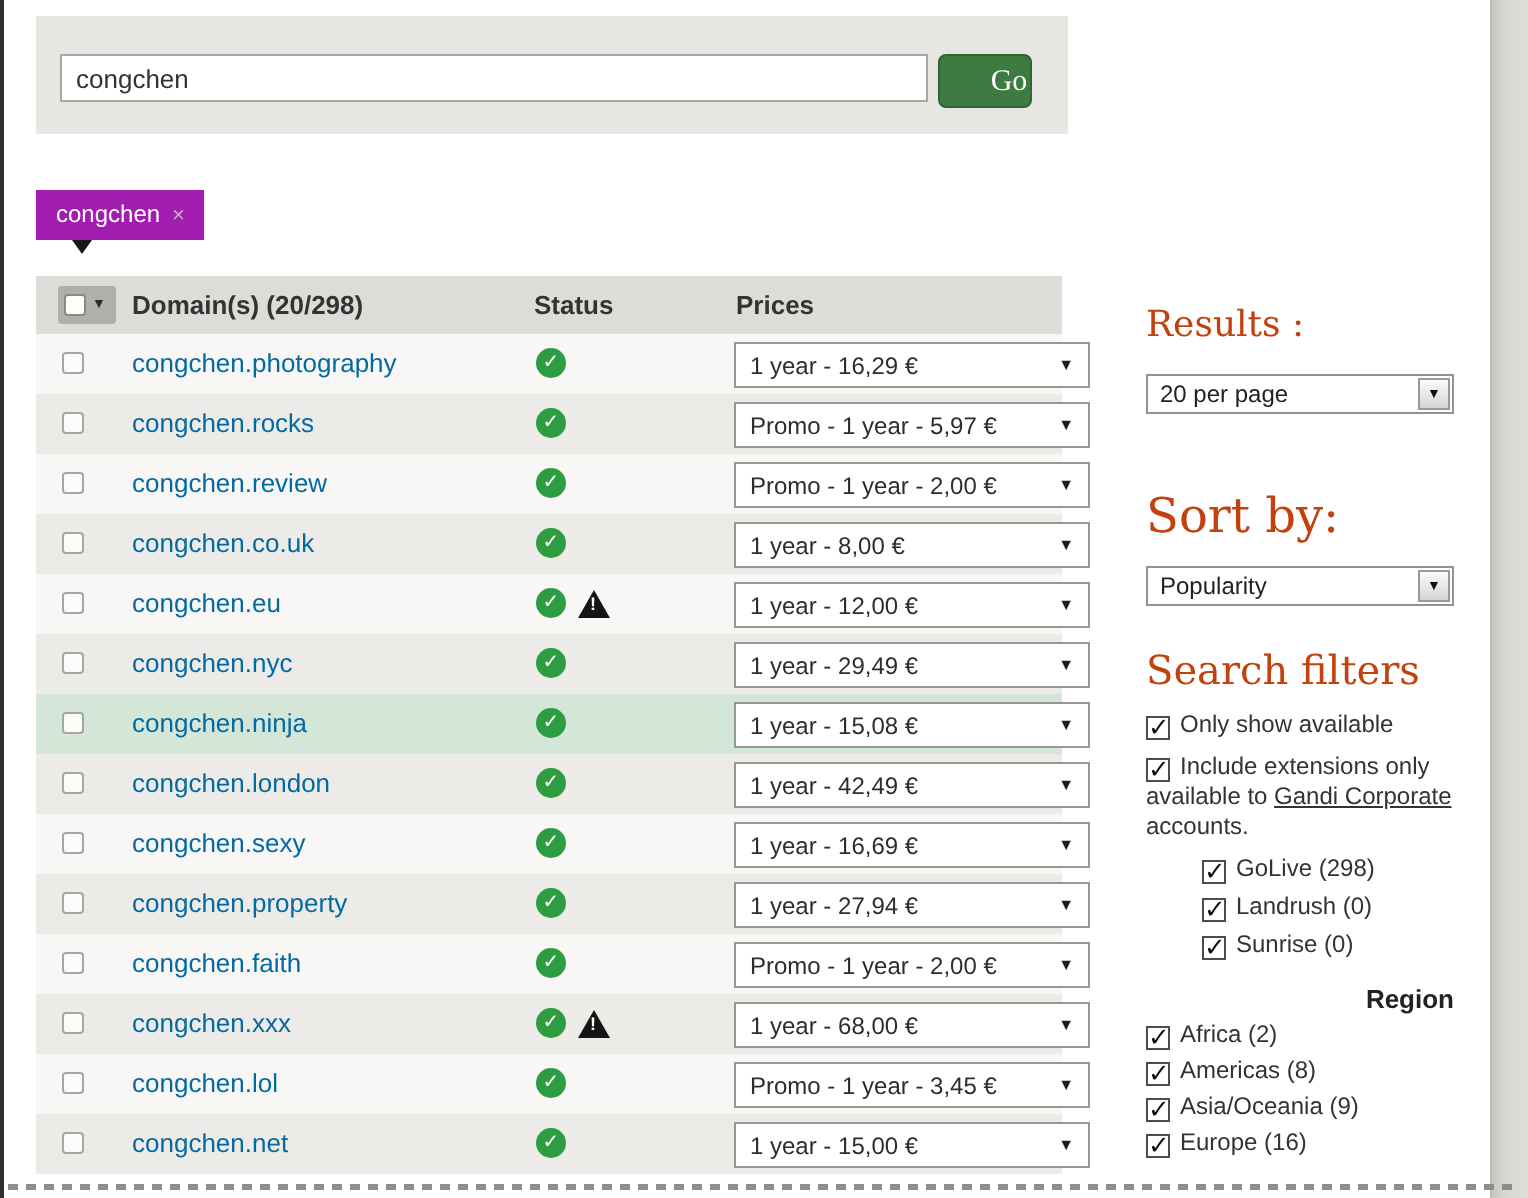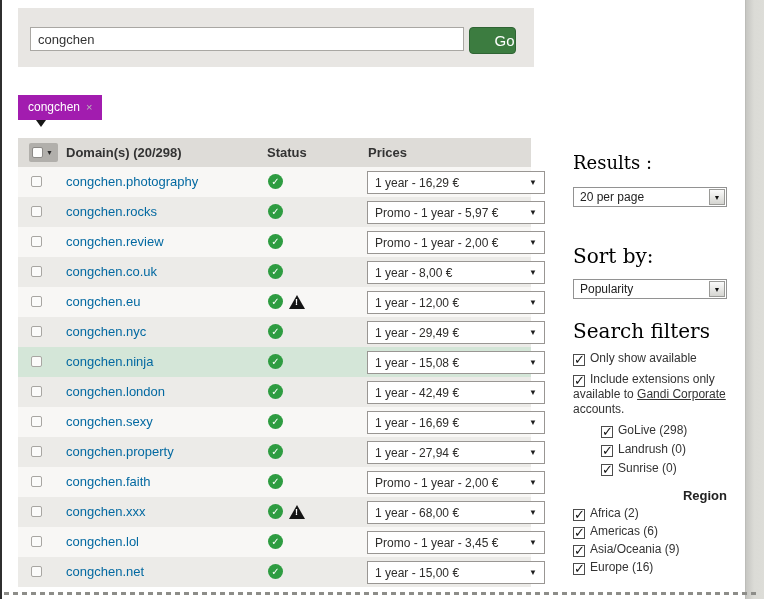--- a/index.html
+++ b/index.html
@@ -18,21 +18,21 @@
   .search-panel { position:absolute; left:18px; top:8px; width:516px; height:59px; background:#e8e6e3; }
   .search-input {
     position:absolute; left:12px; top:19px; width:434px; height:24px; border:1px solid #a9a7a3;
     background:#fff; font-family:inherit; font-size:13px; color:#333; padding:0 7px;
     text-decoration:underline; text-decoration-style:wavy; text-decoration-color:#e05252;
     text-decoration-thickness:1px; text-underline-offset:3px; outline:none;
   }
   .go-btn {
     position:absolute; right:18px; top:19px; width:47px; height:27px;
     background:#3c7c40; border:1px solid #2f6434; border-radius:4px;
-    color:#fff; font-family:Liberation Sans, sans-serif; font-size:15px; line-height:24px; text-align:center; cursor:pointer;padding-left:24px;
+    color:#fff; font-family:Liberation Serif, serif; font-size:15px; line-height:24px; text-align:center; cursor:pointer;padding-left:24px;
   }
 
   
   .tag { position:absolute; left:18px; top:95px; height:25px; background:#a21caf; color:#fff;
     font-size:12px; line-height:25px; padding:0 10px; cursor:pointer; }
   .tag .x { color:#b9b9b9; margin-left:6px; font-size:11px; }
   .tag::after { content:""; position:absolute; left:18px; top:25px; width:0; height:0;
     border:5px solid transparent; border-top:7px solid #171717; }
 
   
@@ -57,29 +57,29 @@
   .warn { position:absolute; left:271px; top:8px; width:0; height:0;
     border-left:8px solid transparent; border-right:8px solid transparent; border-bottom:14px solid #141414; }
   .warn .ex { position:absolute; left:-2px; top:3px; color:#fff; font-size:9px; font-weight:bold; line-height:1; }
   .pselect { position:absolute; left:349px; top:4px; width:178px; height:23px; background:#fff;
     border:1px solid #999693; display:flex; align-items:center; justify-content:space-between;
     padding:0 7px; font-size:12px; color:#2e2d2b; cursor:pointer; }
   .pselect .car { font-size:8px; color:#1d1d1d; }
 
   
   .sidebar { position:absolute; left:573px; top:152px; width:154px; font-size:12px; color:#333; }
-  .ser { font-family:"DejaVu Serif","Liberation Serif",serif; font-weight:normal; color:#000000; }
+  .ser { font-family:"DejaVu Serif","Liberation Serif",serif; font-weight:normal; color:#c2410c; }
   .h-results { font-size:18px; }
   .wselect { margin-top:14px; height:20px; border:1px solid #929292; background:#fff;
     display:flex; align-items:center; justify-content:space-between; padding-left:6px;
     font-size:12px; color:#222; cursor:pointer; }
   .wbtn { width:16px; height:16px; margin-right:1px; border:1px solid #9a9a97;
     background:linear-gradient(#fbfbfb,#d5d5d1); display:flex; align-items:center; justify-content:center; }
   .wbtn .car { font-size:7px; color:#111; line-height:1; }
-  .h-sort { font-size:20px; margin-top:37px; }
+  .h-sort { font-size:24px; margin-top:37px; }
   .sel-sort { margin-top:11px; }
   .h-filters { font-size:20px; margin-top:20px; }
   .cbrow { margin-top:6px; line-height:15px; }
   .cbrow.first { margin-top:8px; }
   .cbx { display:inline-block; vertical-align:-2px; width:12px; height:12px; border:1px solid #4c4c4c;
     background:#fff; margin-right:5px; font-size:13px; font-weight:bold; line-height:9px;
     text-align:center; color:#101010; cursor:pointer; }
   .lnk { text-decoration:underline; color:#333; cursor:pointer; }
   .h-phases, .h-region { font-size:13px; font-weight:bold; color:#222; }
   .h-phases { margin-top:12px; }
@@ -293,21 +293,21 @@
 
     <div class="phlist">
         <div class="cbrow"><span class="cbx checked">✓</span><span>GoLive (298)</span></div>
         <div class="cbrow"><span class="cbx checked">✓</span><span>Landrush (0)</span></div>
         <div class="cbrow"><span class="cbx checked">✓</span><span>Sunrise (0)</span></div>
       </div>
 
     <h3 class="h-region">Region</h3>
     <div class="rglist">
         <div class="cbrow"><span class="cbx checked">✓</span><span>Africa (2)</span></div>
-        <div class="cbrow"><span class="cbx checked">✓</span><span>Americas (6)</span></div>
+        <div class="cbrow"><span class="cbx checked">✓</span><span>Americas (8)</span></div>
         <div class="cbrow"><span class="cbx checked">✓</span><span>Asia/Oceania (9)</span></div>
         <div class="cbrow"><span class="cbx checked">✓</span><span>Europe (16)</span></div>
       </div>
   </div>
 
   <div class="right-strip"></div>
   <div class="bottom-dashes"></div>
 </div>
 
 </body></html>

